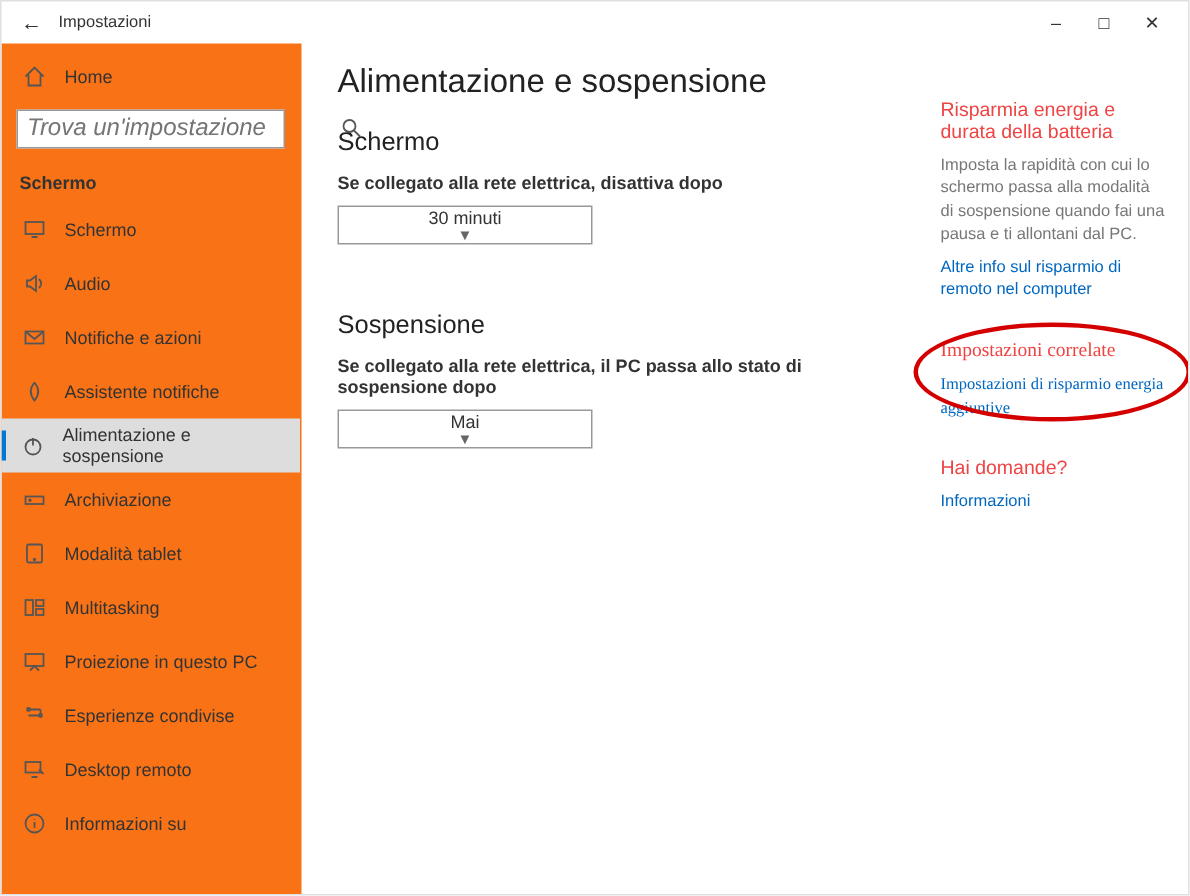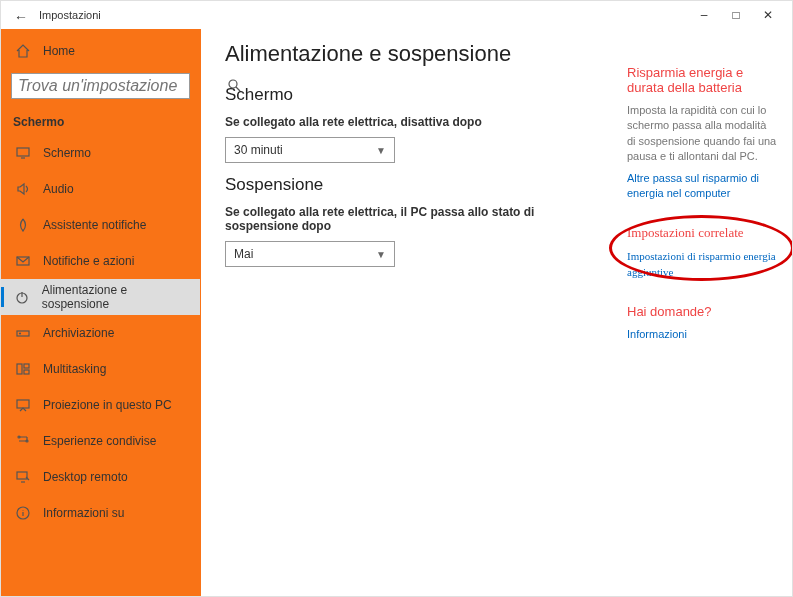--- a/index.html
+++ b/index.html
@@ -113,21 +113,22 @@
     height: 26px;
     border: 1px solid #999;
     display: flex;
     align-items: center;
     justify-content: space-between;
     padding: 0 8px;
     font-size: 12px;
     color: #333;
     background: #fff;
     cursor: pointer;
-    margin-bottom: 12px;
+    margin-bottom: 44px;
+    flex-direction: column;
   }
   .dropdown .chev { font-size: 10px; color: #666; }
   .rightpane {
     width: 175px;
     padding: 36px 14px 0 10px;
     font-size: 12px;
   }
   .rp-heading {
     font-size: 13px;
     color: #ef4444;
@@ -209,51 +210,60 @@
           <svg class="ico" viewBox="0 0 16 16">
             <path d="M3 6 H5 L9 3 V13 L5 10 H3 Z"></path>
             <path d="M11 5 Q14 8 11 11"></path>
           </svg>
         </span>
       <span>Audio</span>
     </div>
     <div class="nav-item">
       <span class="icon">
           <svg class="ico" viewBox="0 0 16 16">
-            <path d="M8 2 Q3 8 8 14 Q13 8 8 2"></path>
-          </svg>
-        </span>
-      <span>Assistente notifiche</span>
-    </div>
-    <div class="nav-item">
-      <span class="icon">
-          <svg class="ico" viewBox="0 0 16 16">
             <rect x="2" y="4" width="12" height="8"></rect>
             <path d="M2 4 L8 9 L14 4"></path>
           </svg>
         </span>
       <span>Notifiche e azioni</span>
     </div>
+    <div class="nav-item">
+      <span class="icon">
+          <svg class="ico" viewBox="0 0 16 16">
+            <path d="M8 2 Q3 8 8 14 Q13 8 8 2"></path>
+          </svg>
+        </span>
+      <span>Assistente notifiche</span>
+    </div>
     <div class="nav-item active">
       <span class="icon">
           <svg class="ico" viewBox="0 0 16 16">
             <circle cx="8" cy="9" r="5"></circle>
             <path d="M8 3 V8"></path>
           </svg>
         </span>
       <span>Alimentazione e sospensione</span>
     </div>
     <div class="nav-item">
       <span class="icon">
           <svg class="ico" viewBox="0 0 16 16">
             <rect x="2" y="6" width="12" height="5"></rect>
             <circle cx="5" cy="8.5" r="0.5"></circle>
           </svg>
         </span>
       <span>Archiviazione</span>
+    </div>
+    <div class="nav-item">
+      <span class="icon">
+          <svg class="ico" viewBox="0 0 16 16">
+            <rect x="3" y="2" width="10" height="12" rx="1"></rect>
+            <circle cx="8" cy="12" r="0.5"></circle>
+          </svg>
+        </span>
+      <span>Modalità tablet</span>
     </div>
     <div class="nav-item">
       <span class="icon">
           <svg class="ico" viewBox="0 0 16 16">
             <rect x="2" y="3" width="5" height="10"></rect>
             <rect x="9" y="3" width="5" height="4"></rect>
             <rect x="9" y="9" width="5" height="4"></rect>
           </svg>
         </span>
       <span>Multitasking</span>
@@ -313,21 +323,21 @@
     <div class="dropdown">
       <span>Mai</span>
       <span class="chev">▼</span>
     </div>
   </main>
 
   <aside class="rightpane">
     <div class="rp-block">
       <div class="rp-heading">Risparmia energia e durata della batteria</div>
       <div class="rp-text">Imposta la rapidità con cui lo schermo passa alla modalità di sospensione quando fai una pausa e ti allontani dal PC.</div>
-      <a class="rp-link">Altre passa sul risparmio di energia nel computer</a>
+      <a class="rp-link">Altre info sul risparmio di remoto nel computer</a>
     </div>
 
     <div class="rp-block" style="position:relative;font-family:Liberation Serif, serif;">
       <div class="rp-heading">Impostazioni correlate</div>
       <a class="rp-link">Impostazioni di risparmio energia aggiuntive</a>
       <div class="highlight-ellipse" style="left:-18px; top:-10px;"></div>
     </div>
 
     <div class="rp-block">
       <div class="rp-heading">Hai domande?</div>

